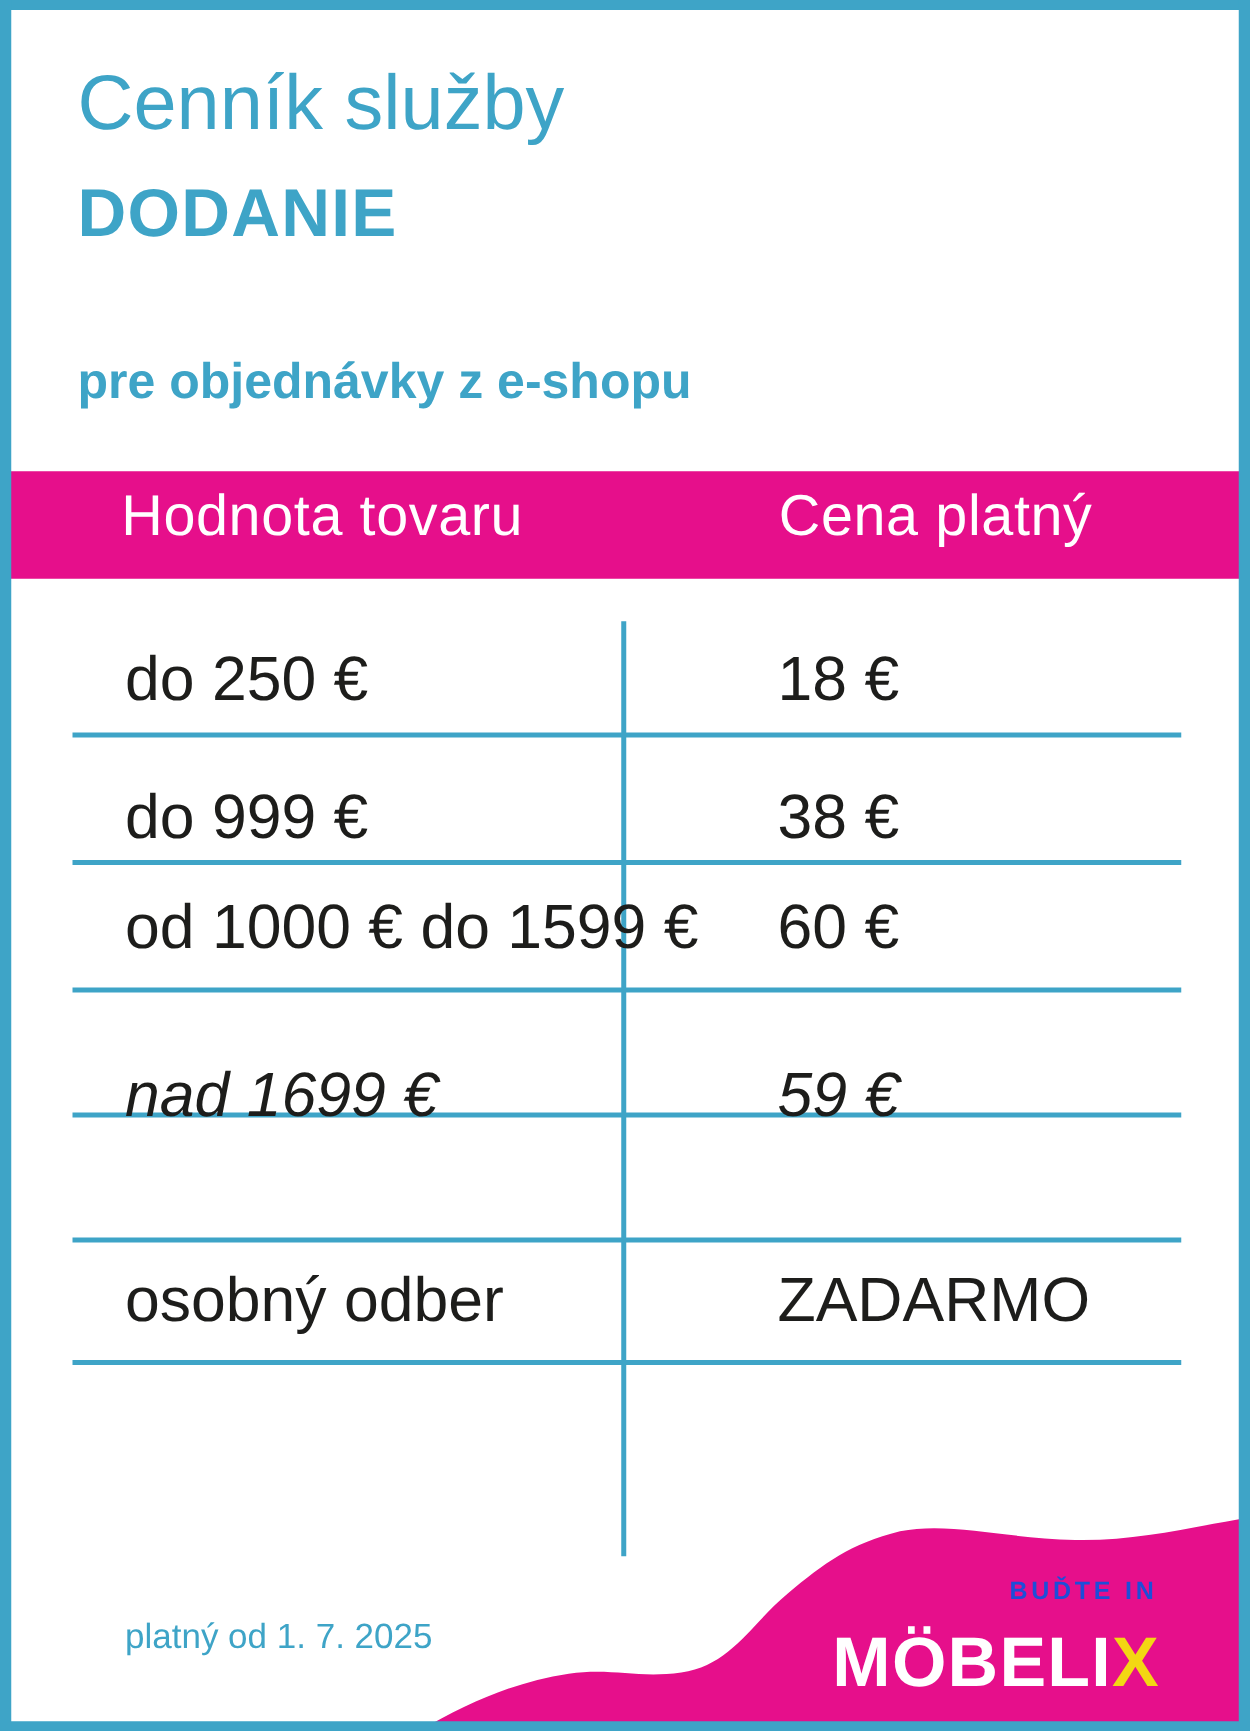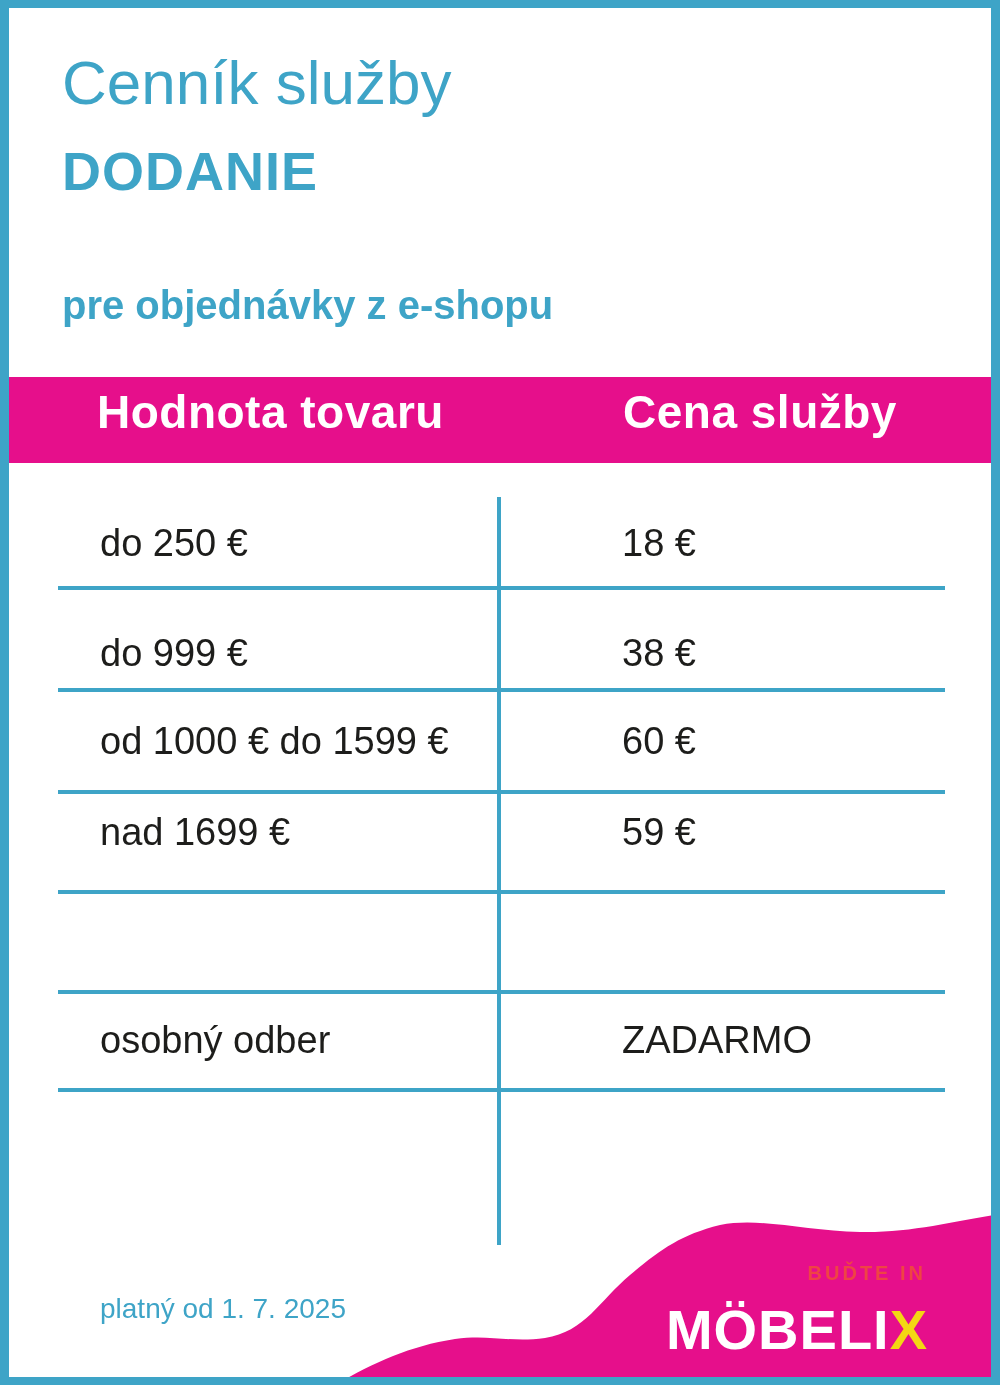--- a/index.html
+++ b/index.html
@@ -40,82 +40,82 @@
     color:var(--cyan);
   }
 
   
   .thead{
     position:absolute;left:0;top:377px;width:1000px;height:86px;
     background:var(--pink);z-index:5;
   }
   .th{
     position:absolute;top:0;height:70px;display:flex;align-items:center;
-    color:#fff;font-size:46px;font-weight:700;letter-spacing:0.5px;
+    color:#fff;font-size:46px;font-weight:400;letter-spacing:0.5px;
   }
   .th1{left:97px;}
   .th2{left:623px;}
 
   
   .vline{
     position:absolute;left:497px;top:497px;width:4px;height:748px;
     background:var(--cyan);
   }
   .hline{
     position:absolute;left:58px;width:887px;height:4px;
     background:var(--cyan);
   }
   .hl1{top:586px;} .hl2{top:688px;} .hl3{top:790px;}
   .hl4{top:890px;} .hl5{top:990px;} .hl6{top:1088px;}
 
   
   .cell{
     position:absolute;
-    font-size:38px;line-height:44px;font-weight:400;
+    font-size:50px;line-height:44px;font-weight:400;
     color:var(--text);white-space:nowrap;
   }
   .cell-label{left:100px;}
   .cell-value{left:622px;}
   .r1{top:521px;} .r2{top:619px;margin-top:12px;} .r3{top:719px;}
-  .r4{top:810px;} .r5{top:917px;} .r6{top:1018px;}
+  .r4{top:854px;font-style:italic;} .r5{top:917px;} .r6{top:1018px;}
 
   
   .valid{
     position:absolute;left:100px;top:1292px;
     font-size:28px;line-height:34px;font-weight:400;
     color:var(--cyan);z-index:6;
   }
   .wave{
     position:absolute;left:0;top:1200px;width:1000px;height:185px;z-index:10;
   }
   .logo{
     position:absolute;right:72px;top:1260px;z-index:20;text-align:right;
   }
   .logo-tagline{
-    color:#ef4444;font-size:20px;line-height:26px;font-weight:700;
+    color:#1d4ed8;font-size:20px;line-height:26px;font-weight:700;
     letter-spacing:3px;margin-right:2px;
   }
   .logo-brand{
     color:#fff;font-size:56px;line-height:60px;font-weight:800;
     letter-spacing:1px;margin-top:14px;
   }
   .logo-brand .x{color:var(--yellow);}
 </style>
 </head>
 <body>
 
 <div class="page">
 
   <div class="title-light">Cenník služby</div>
   <div class="title-bold">DODANIE</div>
   <div class="subtitle">pre objednávky z e-shopu</div>
 
   <div class="thead">
     <div class="th th1">Hodnota tovaru</div>
-    <div class="th th2">Cena služby</div>
+    <div class="th th2">Cena platný</div>
   </div>
 
   <div class="vline"></div>
   <div class="hline hl1"></div>
   <div class="hline hl2"></div>
   <div class="hline hl3"></div>
   <div class="hline hl4"></div>
   <div class="hline hl5"></div>
   <div class="hline hl6"></div>
 

